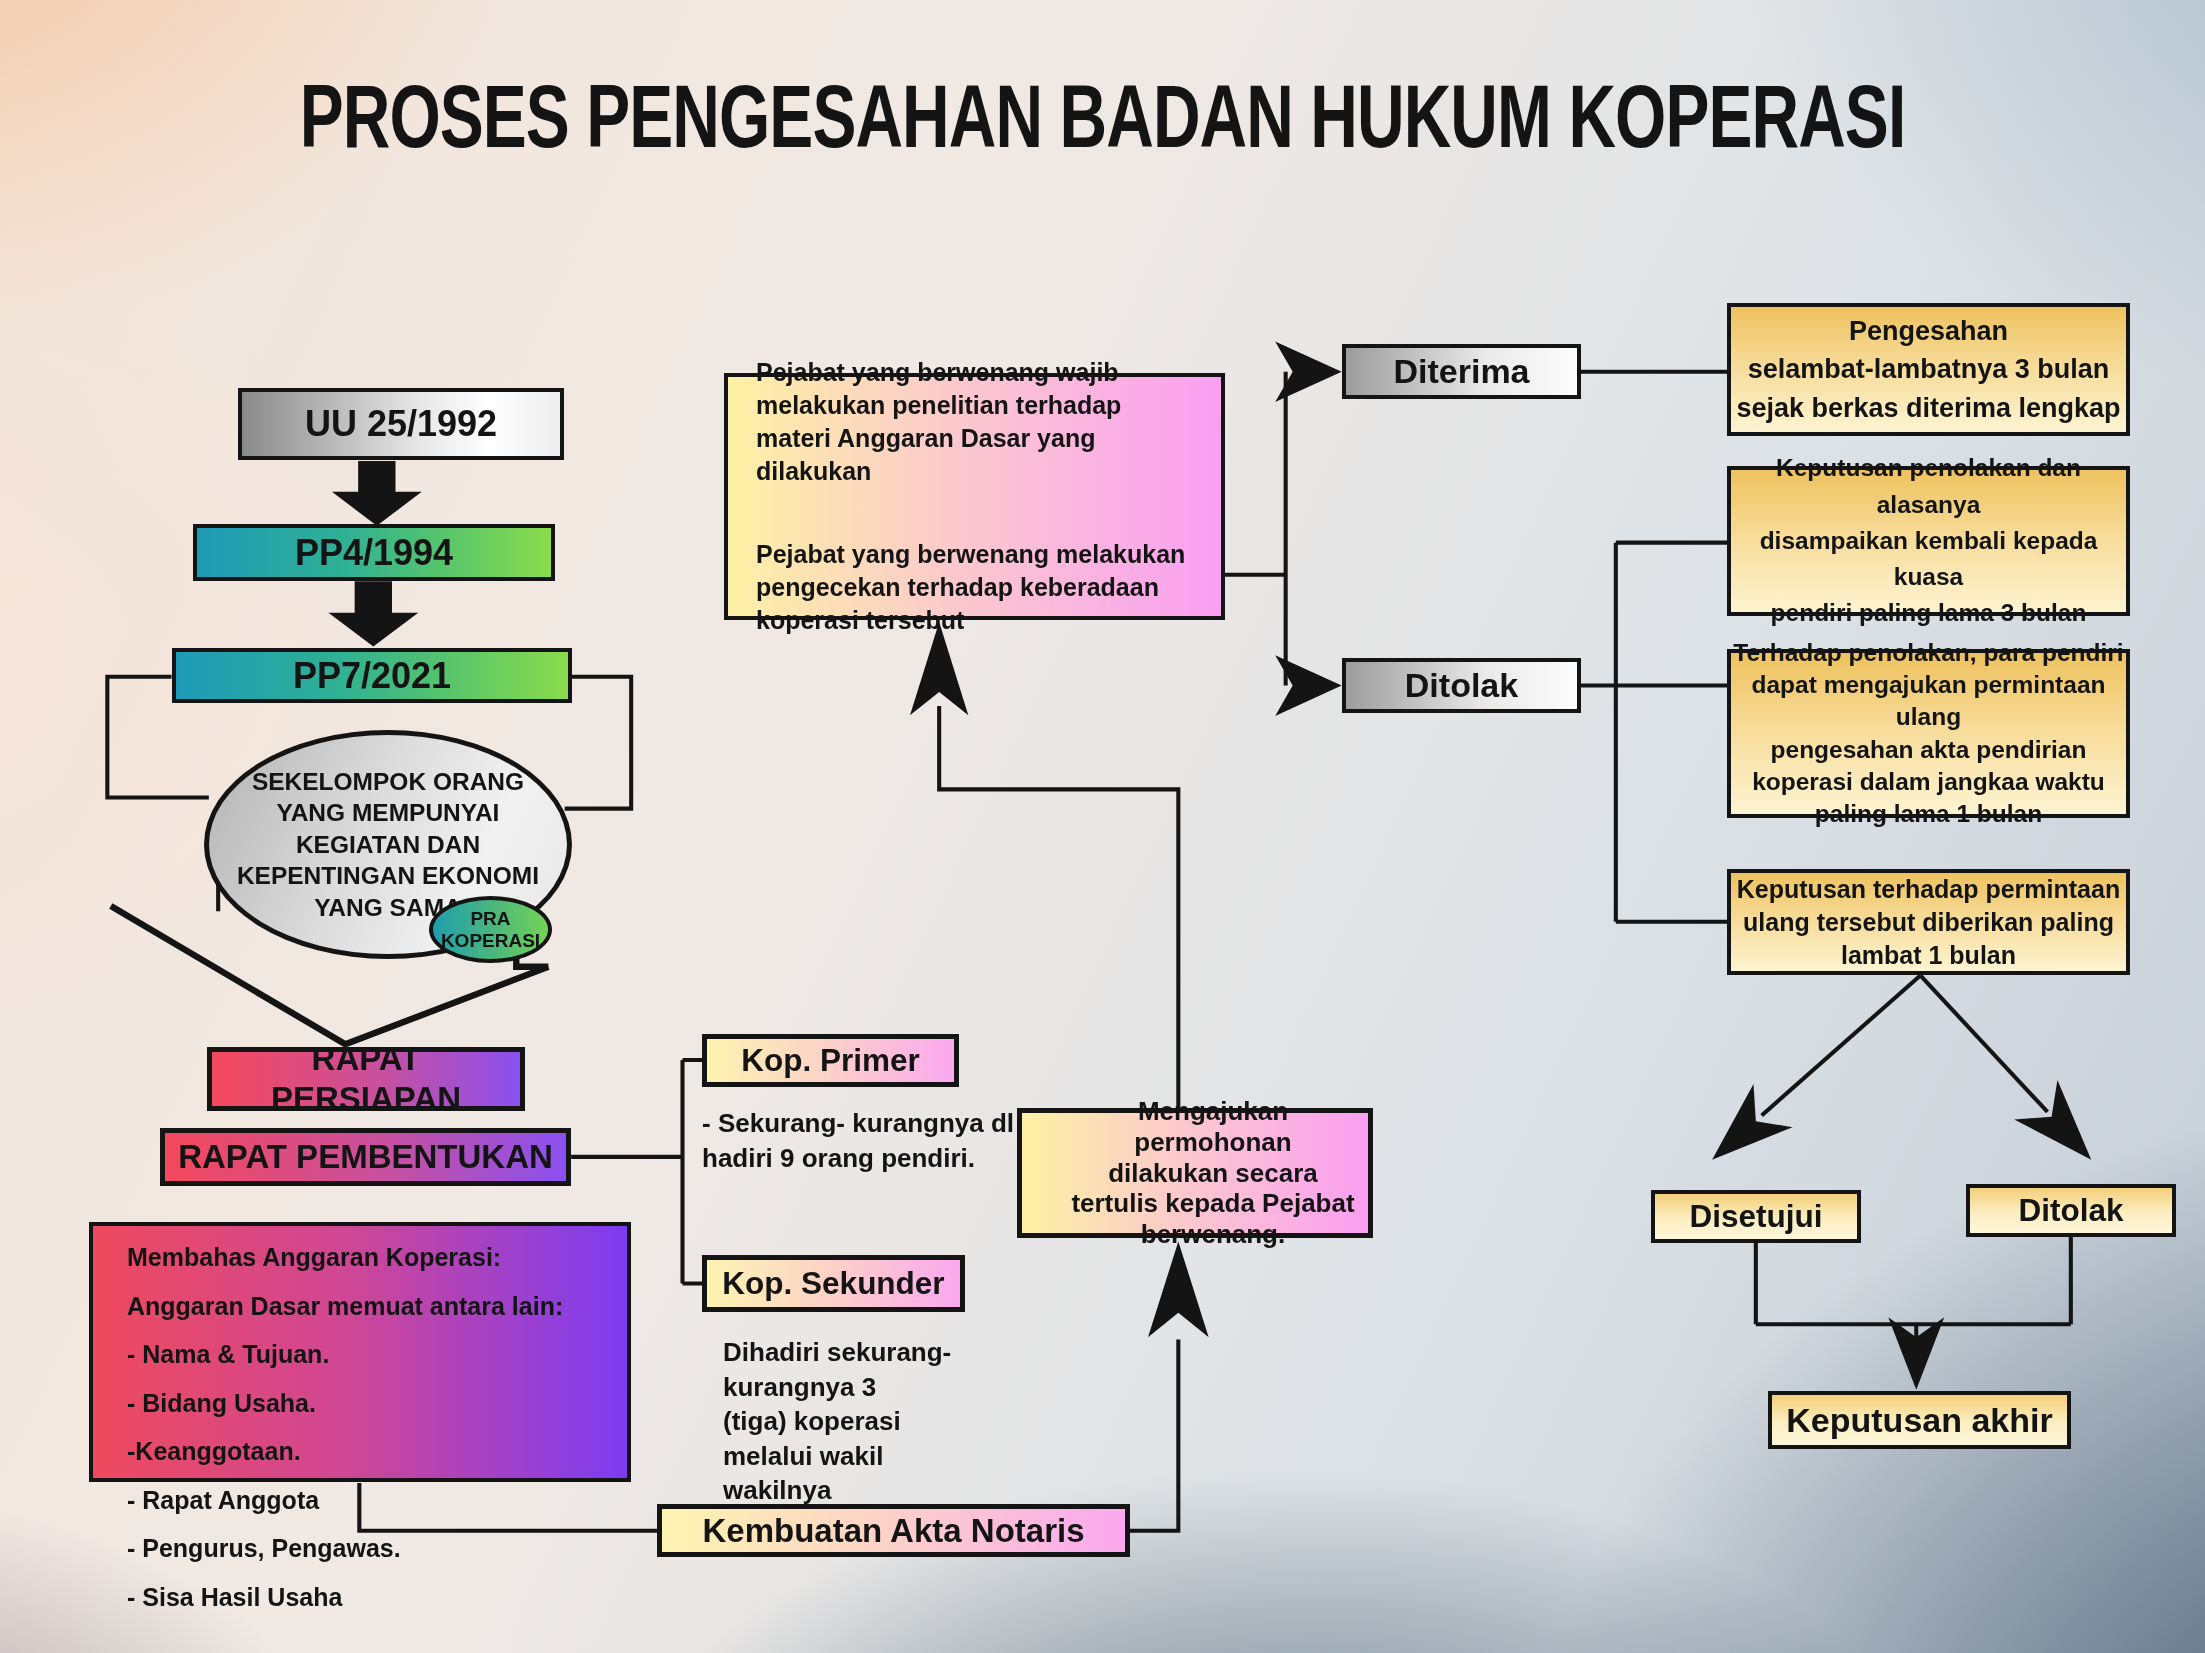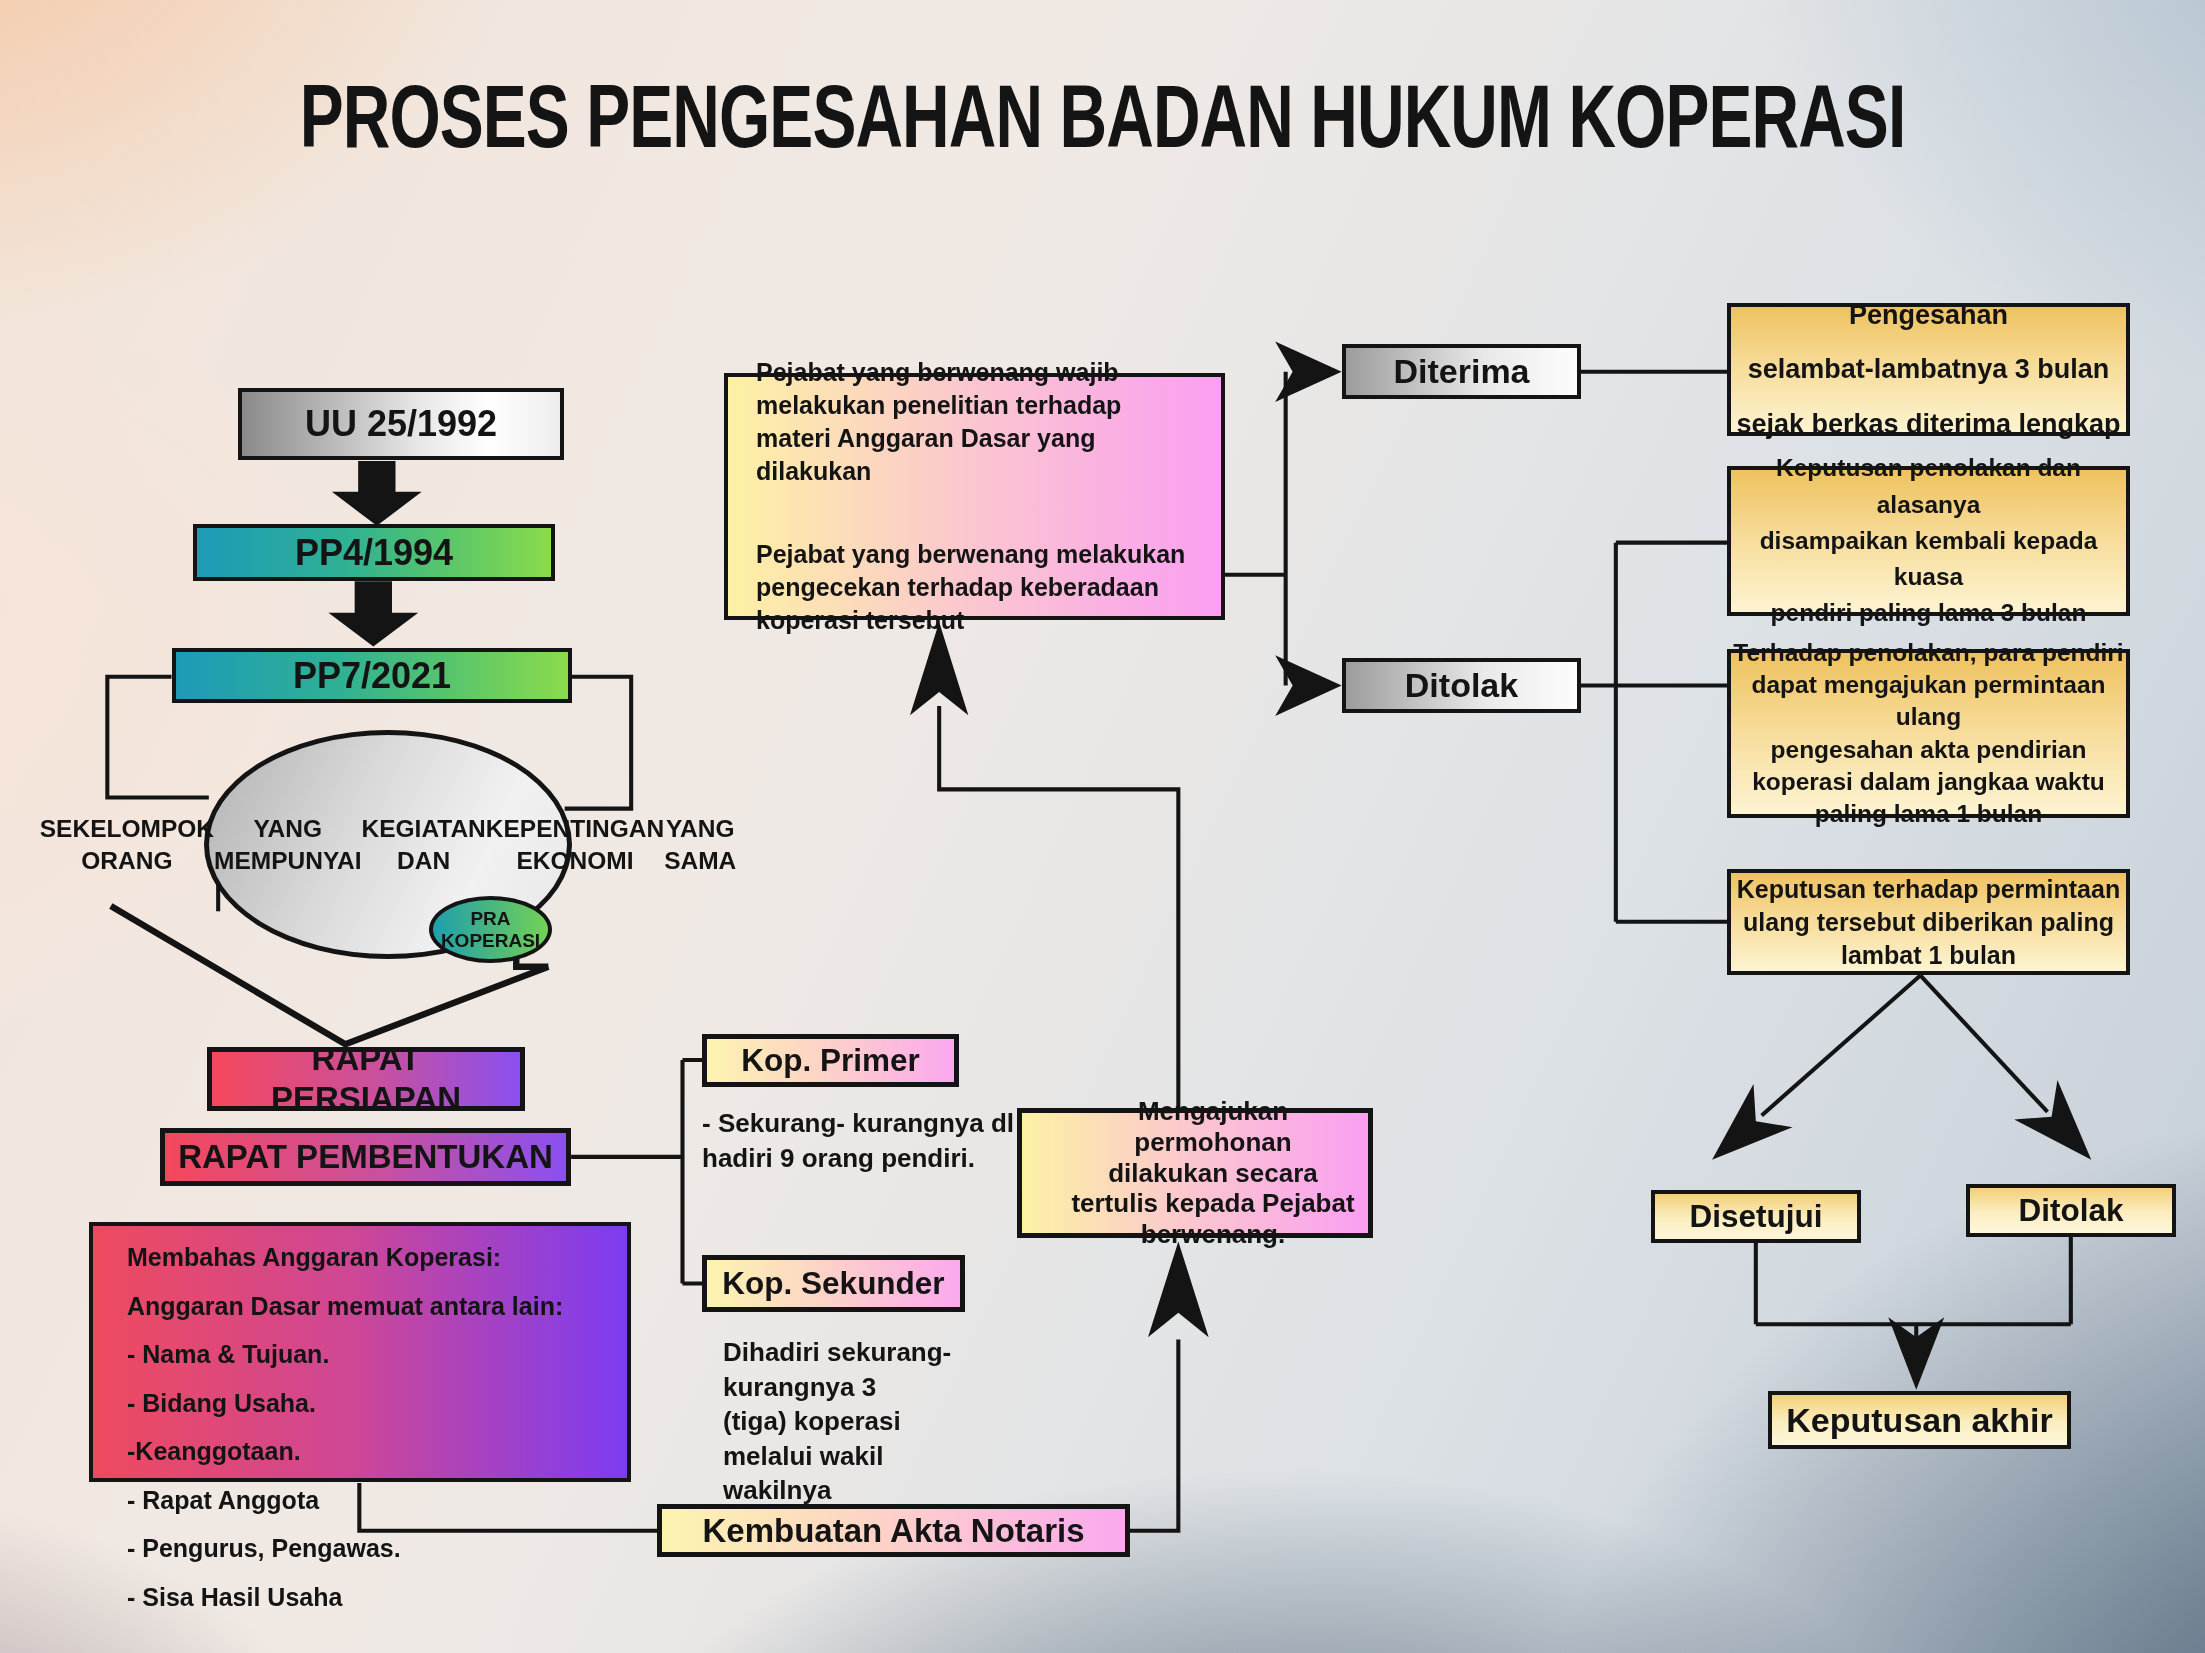--- a/index.html
+++ b/index.html
@@ -30,21 +30,21 @@
   .grad-graybtn{background:linear-gradient(90deg,#9c9c9c 0%,#e9e9e9 60%,#fdfdfd 100%);}
   .grad-green{background:linear-gradient(90deg,#1e9ab8 0%,#2fb194 42%,#55c46e 68%,#8bdb4b 100%);}
   .grad-redpurple{background:linear-gradient(90deg,#f4485c 0%,#c8509f 55%,#8a50f0 100%);}
   .grad-purplebig{background:linear-gradient(90deg,#ee4a5e 0%,#cf4795 48%,#7c3cf2 100%);}
   .grad-yellowpink{background:linear-gradient(90deg,#fdf4b0 0%,#fcd2c8 48%,#fba8ef 100%);}
   .grad-yellowpink2{background:linear-gradient(90deg,#fdf1a4 0%,#fbc9cd 46%,#fa9ff2 100%);padding-left:36px;}
   .grad-gold{background:linear-gradient(180deg,#eec25f 0%,#f7dc9a 48%,#fdf4d2 100%);}
   .grad-goldlight{background:linear-gradient(180deg,#f3cf7a 0%,#fbeec0 55%,#fdf6da 100%);}
   .ellipse{
     position:absolute;z-index:2;box-sizing:border-box;border:5.3px solid #141414;border-radius:50%;
-    display:flex;flex-direction:row;align-items:center;justify-content:center;
+    display:flex;flex-direction:column;align-items:center;justify-content:center;
     font-weight:bold;text-align:center;
     background:linear-gradient(115deg,#b3b3b3 0%,#d9d9d9 40%,#f1f1f1 72%,#e7e7e7 100%);
   }
   .ellipse-small{
     position:absolute;z-index:3;box-sizing:border-box;border:4.7px solid #141414;border-radius:50%;
     display:flex;align-items:center;justify-content:center;font-weight:bold;text-align:center;
     background:linear-gradient(90deg,#1f9fae 0%,#4db87b 55%,#72d355 100%);
   }
   .note{position:absolute;z-index:2;font-weight:bold;text-align:left;}
   .leftalign{align-items:flex-start;text-align:left;gap:16px;}
@@ -194,21 +194,21 @@
   </div>
 
   <div class="box grad-graybtn" style="left:1342px;top:344px;width:239px;height:55px;font-size:34px;">
     <span>Diterima</span>
   </div>
 
   <div class="box grad-graybtn" style="left:1342px;top:658px;width:239px;height:55px;font-size:34px;">
     <span>Ditolak</span>
   </div>
 
-  <div class="box grad-gold" style="left:1727px;top:303px;width:403px;height:133px;font-size:27px;line-height:1.42;gap:16px;">
+  <div class="box grad-gold" style="left:1727px;top:303px;width:403px;height:133px;font-size:27px;line-height:1.42;">
     <div>Pengesahan</div>
     <div>selambat-lambatnya 3 bulan</div>
     <div>sejak berkas diterima lengkap</div>
   </div>
 
   <div class="box grad-gold" style="left:1727px;top:466px;width:403px;height:150px;font-size:24.5px;line-height:1.48;">
     <div>Keputusan penolakan dan alasanya</div>
     <div>disampaikan kembali kepada kuasa</div>
     <div>pendiri paling lama 3 bulan</div>
   </div>

